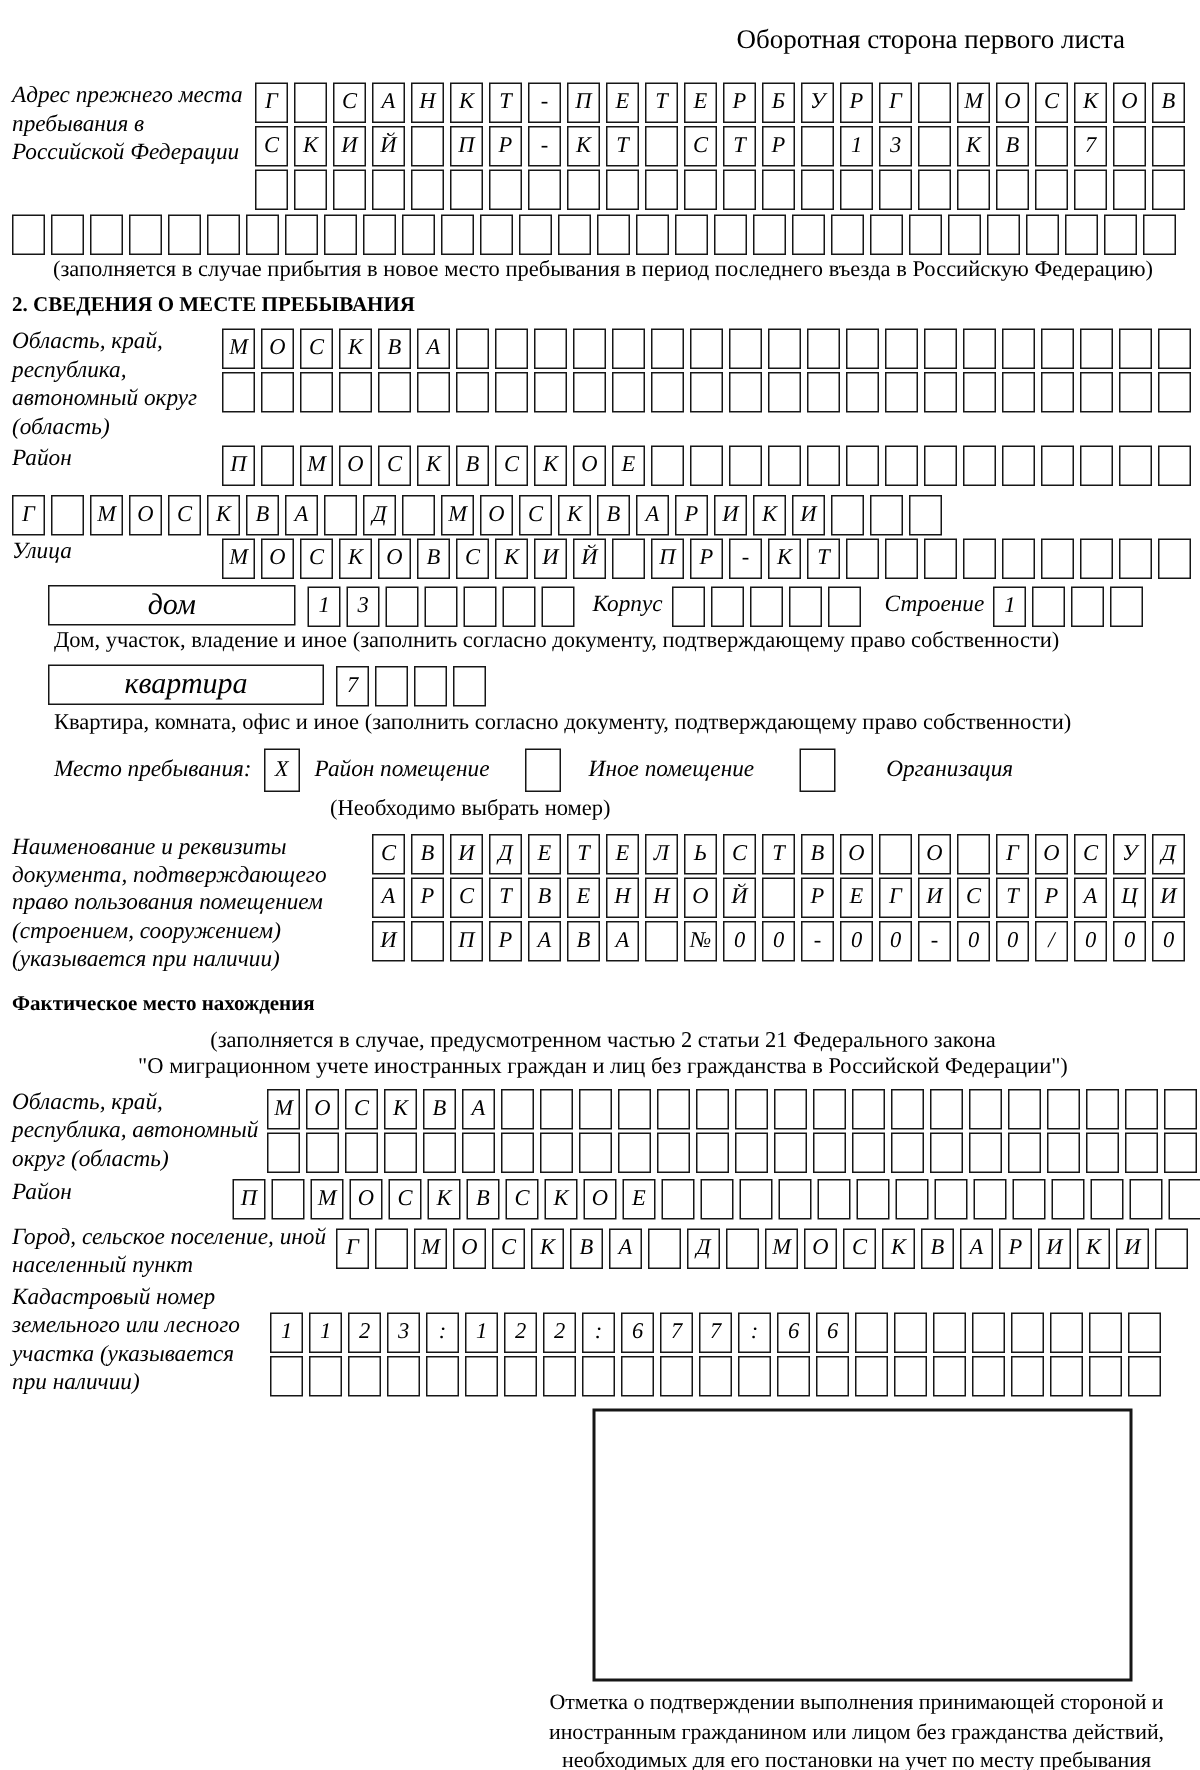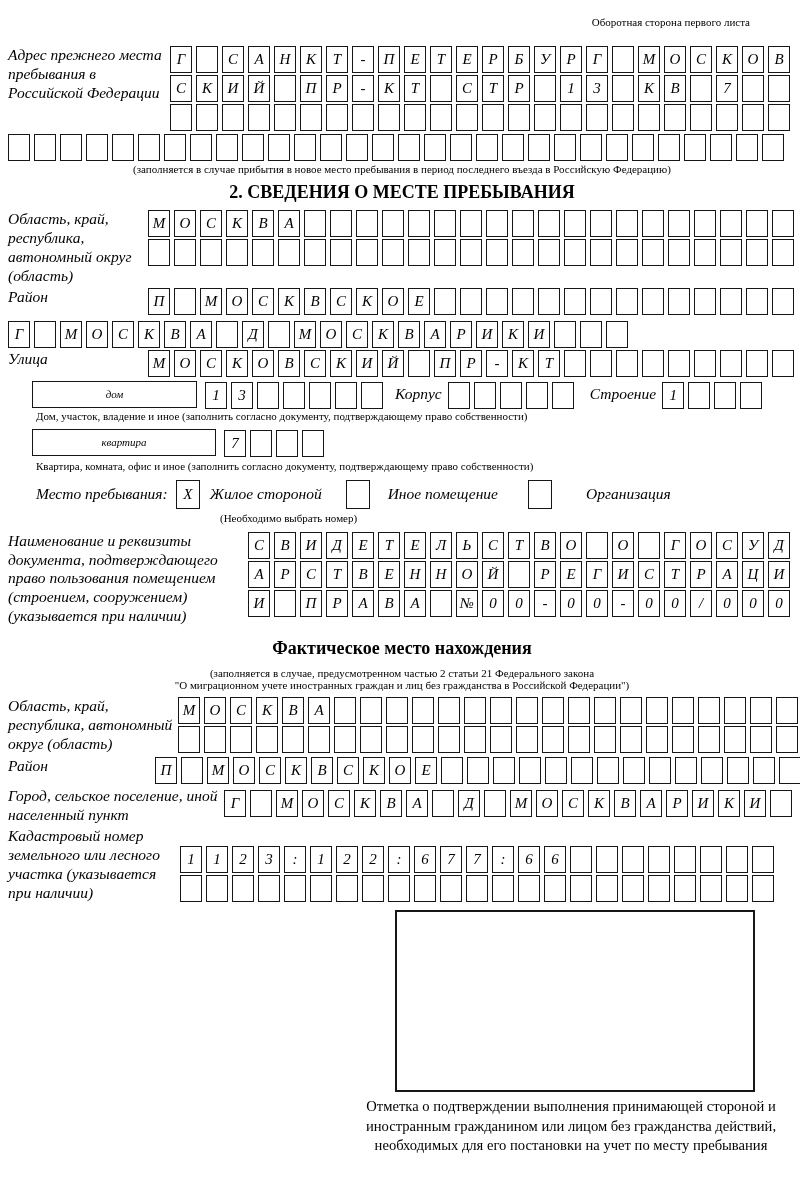--- a/index.html
+++ b/index.html
@@ -2,42 +2,42 @@
 <html lang="ru"><head>
 <meta charset="utf-8">
 <style>
   html,body{margin:0;padding:0;background:#fff;}
   .page{
     width:800px;height:1180px;box-sizing:border-box;
     padding:16px 4px 0 8px;background:#fff;color:#000;
     font-family:"Liberation Serif","DejaVu Serif",serif;
     overflow:hidden;position:relative;
   }
-  .corner{ text-align:right;padding-right:46px;font-size:11px;margin-bottom:18px;}
+  .corner{ text-align:right;padding-right:46px;font-size:18px;margin-bottom:18px;}
   .lbl{font-size:15.5px;line-height:1.22;}
-  .cap{font-size:11px;}
+  .cap{font-size:15px;}
   .center{text-align:center;}
   .flexrow{display:flex;align-items:flex-start;font-style:italic;}
   .cellrow{white-space:nowrap;margin-bottom:4px;line-height:0;height:25px;}
   .cell{
     display:inline-flex;align-items:center;justify-content:center;
     width:22px;height:27px;box-sizing:border-box;border:1.6px solid #161616;
     margin-right:4px;font-size:15px;line-height:1;vertical-align:top;
   }
   .checkcell{
     display:inline-flex;align-items:center;justify-content:center;
     width:24px;height:29px;box-sizing:border-box;border:1.6px solid #161616;
     font-size:15px;vertical-align:middle;
   }
   .widebox{
     display:inline-flex;align-items:center;justify-content:center;
     height:27px;box-sizing:border-box;border:1.6px solid #161616;
-    font-size:11px;vertical-align:top;
+    font-size:20px;vertical-align:top;
   }
-  .sect-title{font-size:18px;font-weight:bold;text-align:center;}
+  .sect-title{font-size:14px;font-weight:bold;}
   .stamp-box{border:2px solid #161616;width:356px;height:178px;margin-left:387px;}
   .stamp-cap{width:430px;margin-left:348px;text-align:center;font-size:14.6px;line-height:1.35;margin-top:5px;}
 </style>
 </head>
 <body>
 
 <div class="page">
 
   <div class="corner">Оборотная сторона первого листа</div>
 
@@ -88,21 +88,21 @@
 
   <div class="flexrow" style="margin-left:24px;margin-top:7px;align-items:center;">
     <span class="widebox" style="width:184px;margin-right:8px;">квартира</span>
     <span class="cellrow" style="margin-bottom:0;"><span class="cell">7</span><span class="cell"></span><span class="cell"></span><span class="cell"></span></span>
   </div>
   <div class="cap" style="margin-left:28px;margin-top:4px;">Квартира, комната, офис и иное (заполнить согласно документу, подтверждающему право собственности)</div>
 
   <div class="flexrow" style="margin-left:28px;margin-top:8px;align-items:center;">
     <span class="lbl">Место пребывания:</span>
     <span class="checkcell" style="margin-left:8px;">X</span>
-    <span class="lbl" style="margin-left:10px;">Жилое стороной</span>
+    <span class="lbl" style="margin-left:10px;">Район помещение</span>
     <span class="checkcell" style="margin-left:24px;"></span>
     <span class="lbl" style="margin-left:18px;">Иное помещение</span>
     <span class="checkcell" style="margin-left:30px;"></span>
     <span class="lbl" style="margin-left:34px;">Организация</span>
   </div>
   <div class="cap" style="margin-left:212px;margin-top:3px;">(Необходимо выбрать номер)</div>
 
   <div class="flexrow" style="margin-top:8px;">
     <div class="lbl" style="width:240px;flex:none;">Наименование и реквизиты документа, подтверждающего право пользования помещением (строением, сооружением) (указывается при наличии)</div>
     <div>

